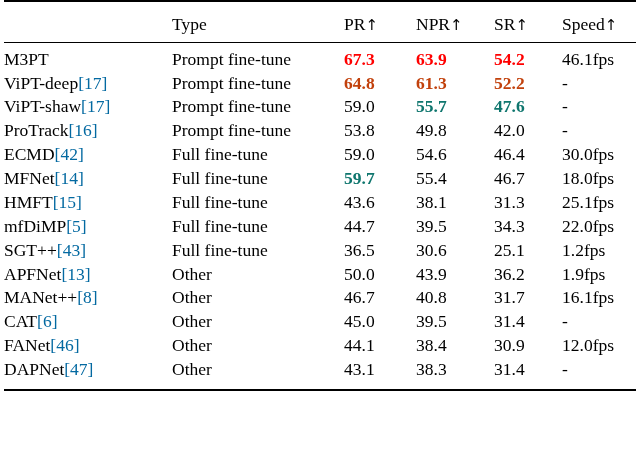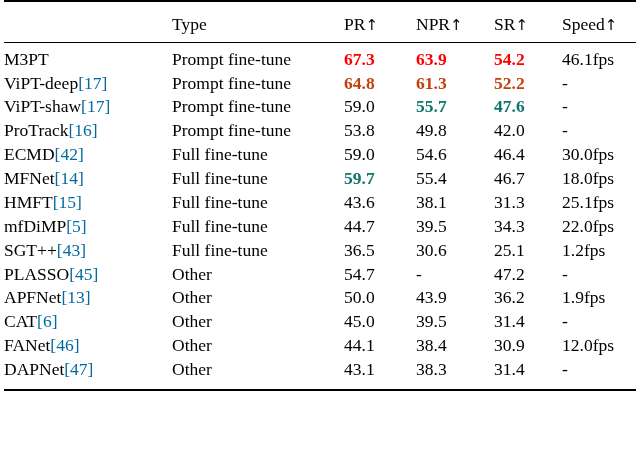--- a/index.html
+++ b/index.html
@@ -180,36 +180,36 @@
         </tr>
         <tr class="data">
           <td><span>SGT++</span><span class="cite">[43]</span></td>
           <td>Full fine-tune</td>
           <td><span class="val-plain">36.5</span></td>
           <td><span class="val-plain">30.6</span></td>
           <td><span class="val-plain">25.1</span></td>
           <td><span class="val-plain">1.2fps</span></td>
         </tr>
         <tr class="data">
-          <td><span>PLASSO</span><span class="cite">[45]</span></td>
-          <td>Other</td>
-          <td><span class="val-plain">54.7</span></td>
-          <td><span class="val-plain">-</span></td>
-          <td><span class="val-plain">47.2</span></td>
-          <td><span class="val-plain">-</span></td>
-        </tr>
-        <tr class="data">
           <td><span>APFNet</span><span class="cite">[13]</span></td>
           <td>Other</td>
           <td><span class="val-plain">50.0</span></td>
           <td><span class="val-plain">43.9</span></td>
           <td><span class="val-plain">36.2</span></td>
           <td><span class="val-plain">1.9fps</span></td>
         </tr>
         <tr class="data">
+          <td><span>MANet++</span><span class="cite">[8]</span></td>
+          <td>Other</td>
+          <td><span class="val-plain">46.7</span></td>
+          <td><span class="val-plain">40.8</span></td>
+          <td><span class="val-plain">31.7</span></td>
+          <td><span class="val-plain">16.1fps</span></td>
+        </tr>
+        <tr class="data">
           <td><span>CAT</span><span class="cite">[6]</span></td>
           <td>Other</td>
           <td><span class="val-plain">45.0</span></td>
           <td><span class="val-plain">39.5</span></td>
           <td><span class="val-plain">31.4</span></td>
           <td><span class="val-plain">-</span></td>
         </tr>
         <tr class="data">
           <td><span>FANet</span><span class="cite">[46]</span></td>
           <td>Other</td>

